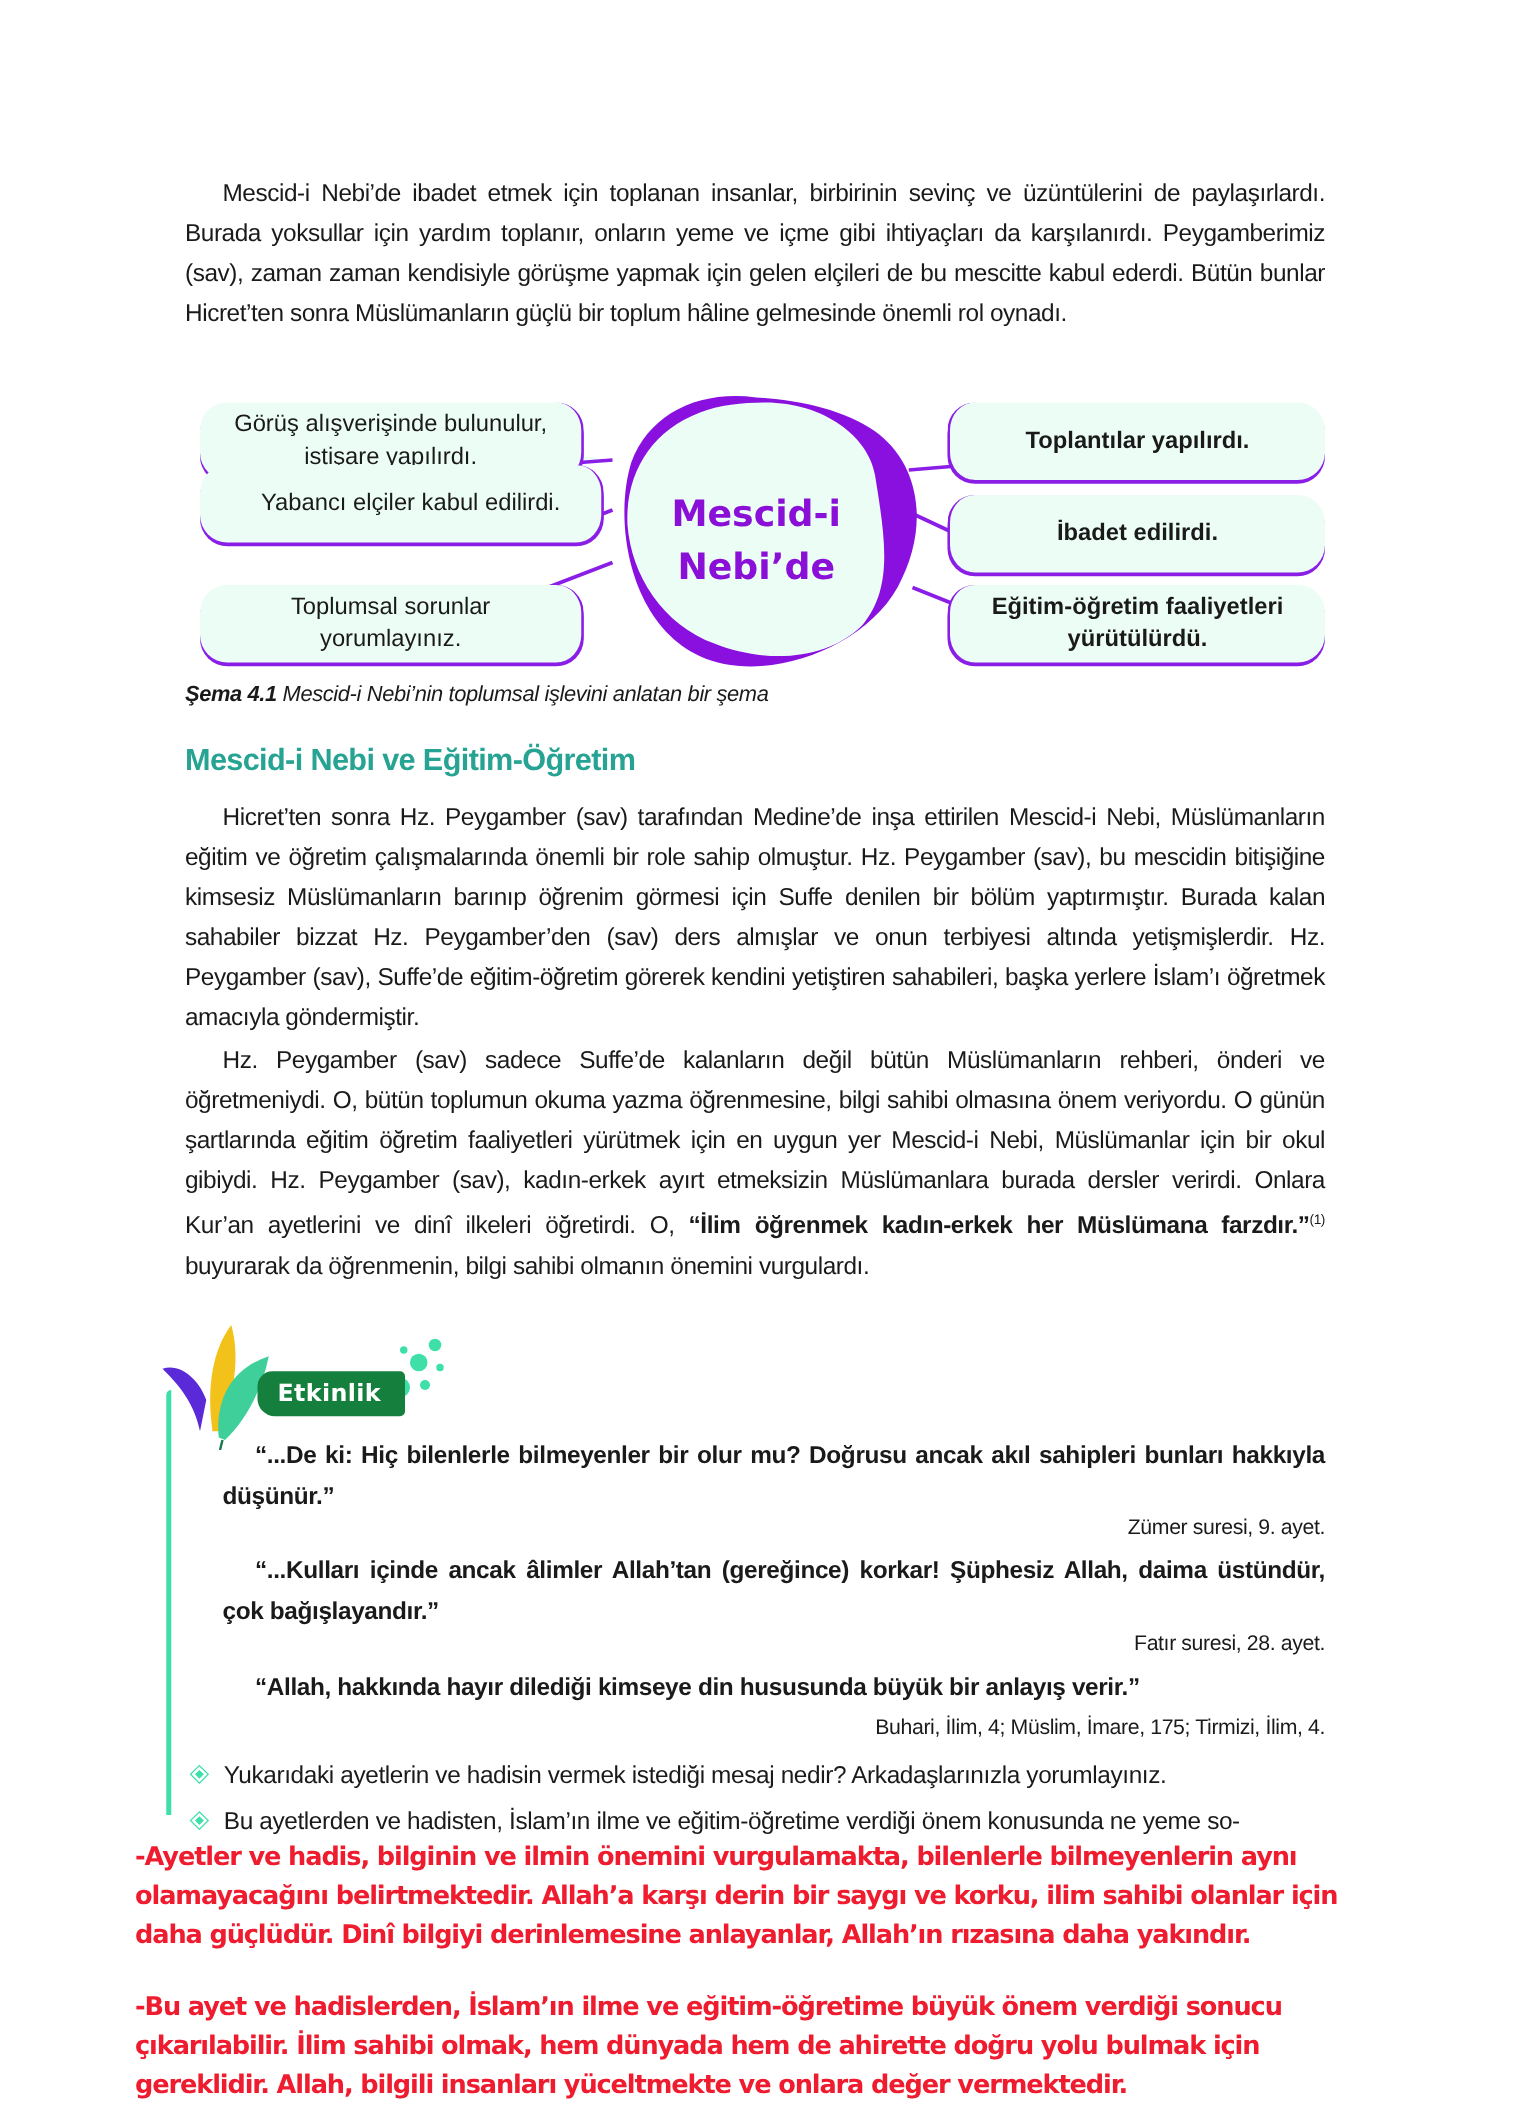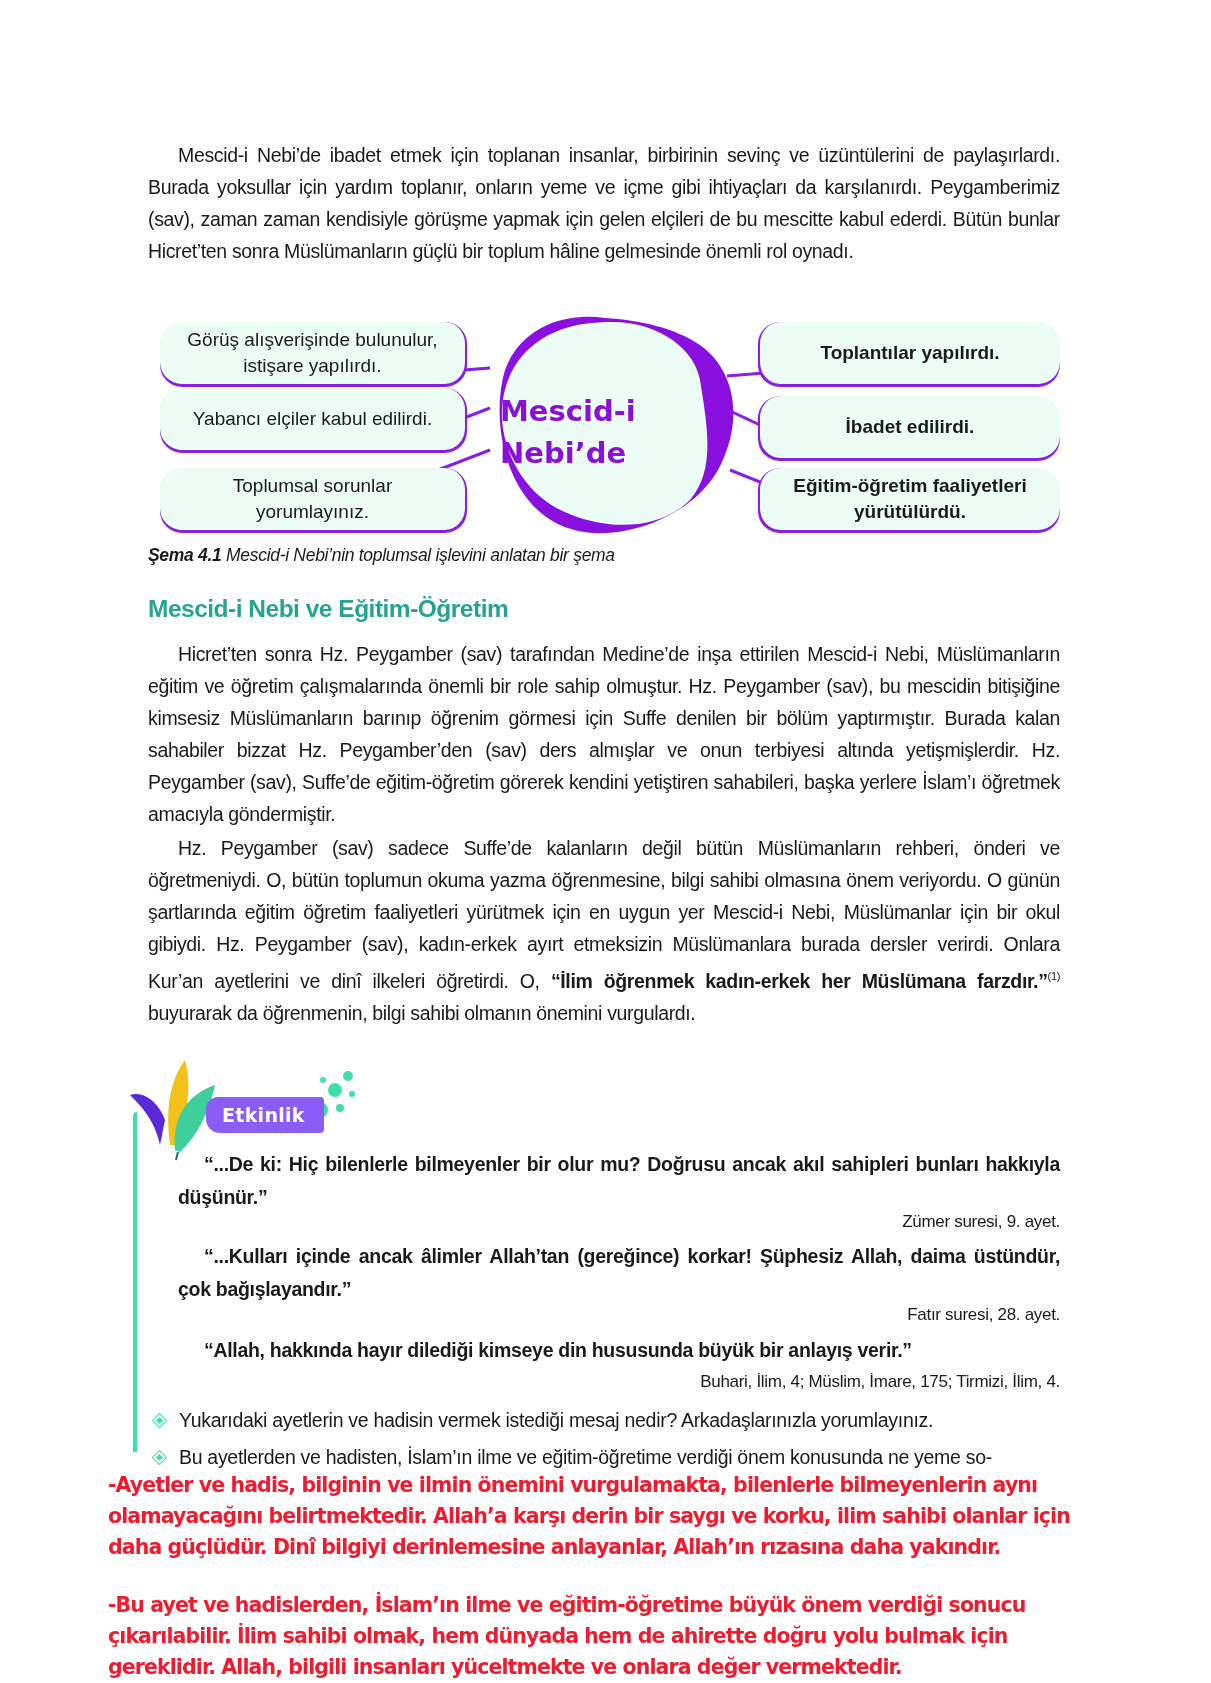--- a/index.html
+++ b/index.html
@@ -9,42 +9,42 @@
           text-align: justify; letter-spacing: -0.35px; font-stretch: condensed; }
   .para .indent { display: inline-block; width: 30px; }
   .p1 { top: 139px; }
   
   .bubble { position: absolute; height: 62px; background: #ecfdf6; border-radius: 22px;
             box-shadow: 0 3px 0 #8a1ee6; display: flex; align-items: center; justify-content: center;
             text-align: center; font-size: 19px; line-height: 26px; color: #1a1a1a; }
   .bubble.left { border-right: 2px solid #8a1ee6; }
   .bubble.right { border-left: 2px solid #8a1ee6; font-weight: bold; }
   .b-l1 { left: 160px; top: 322px; width: 305px; }
-  .b-l2 { left: 160px; top: 388px; width: 305px; }
+  .b-l2 { left: 160px; top: 372px; width: 305px; padding-left: 16px; }
   .b-l3 { left: 160px; top: 468px; width: 305px; }
   .b-r1 { left: 758px; top: 322px; width: 300px; }
   .b-r2 { left: 758px; top: 396px; width: 300px; }
   .b-r3 { left: 758px; top: 468px; width: 300px; }
   .diagram-svg { position: absolute; left: 0; top: 0; }
-  .center-title { position: absolute; left: 500px; top: 390px; width: 210px; text-align: left;
+  .center-title { position: absolute; left: 500px; top: 390px; width: 210px; text-align: center;
                   font-family: "DejaVu Sans", sans-serif; font-weight: bold; font-size: 29px;
                   line-height: 42px; color: #8a10d8; }
   .caption { position: absolute; top: 545px; left: 148px; width: 912px; 
              font-size: 17.5px; font-style: italic; color: #1a1a1a; letter-spacing: -0.3px; }
   .caption b { font-weight: bold; }
   .section-heading { position: absolute; top: 595px; left: 148px; font-size: 24.5px;
                      font-weight: bold; color: #27a393; letter-spacing: -0.5px; }
   .p2 { top: 638px; }
   .p3 { top: 832px; }
   .sup { font-size: 11px; vertical-align: super; }
   
   .activity-line { position: absolute; left: 133px; top: 1112px; width: 4px; height: 340px;
                    background: #3de0aa; border-radius: 4px 0 0 0; }
   .etkinlik-badge { position: absolute; left: 206px; top: 1097px; width: 118px; height: 36px;
-                    background: #8b5cf6; border-radius: 12px 4px 4px 14px; color: #fff;
+                    background: #15803d; border-radius: 12px 4px 4px 14px; color: #fff;
                     font-family: "DejaVu Sans", sans-serif; font-weight: bold; font-size: 19px;
                     line-height: 36px; padding-left: 16px; box-sizing: border-box; letter-spacing: 0.3px; }
   .quote { position: absolute; left: 178px; width: 882px; font-size: 19.5px; line-height: 33px;
            font-weight: bold; text-align: justify; letter-spacing: -0.3px; }
   .quote .indent { display: inline-block; width: 26px; }
   .source { position: absolute; right: 151px; font-size: 17px; color: #1a1a1a; letter-spacing: -0.3px; }
   .q1 { top: 1148px; }
   .s1 { top: 1212px; }
   .q2 { top: 1240px; }
   .s2 { top: 1305px; }

